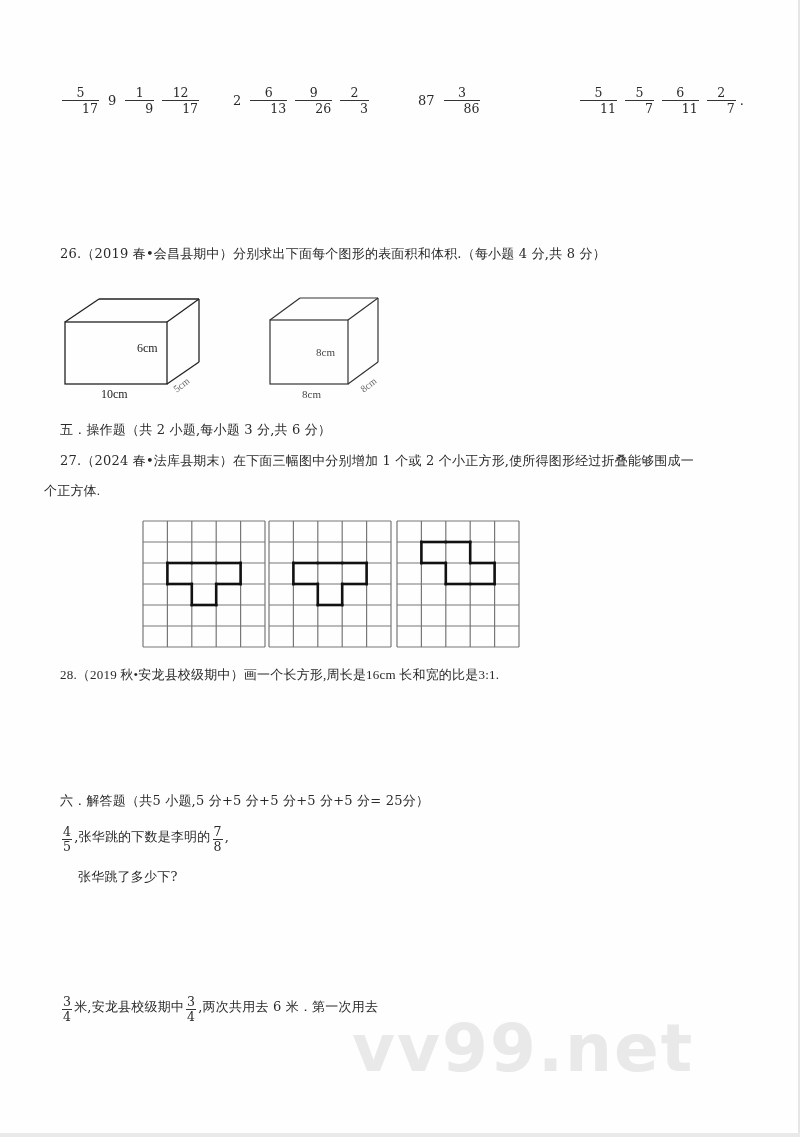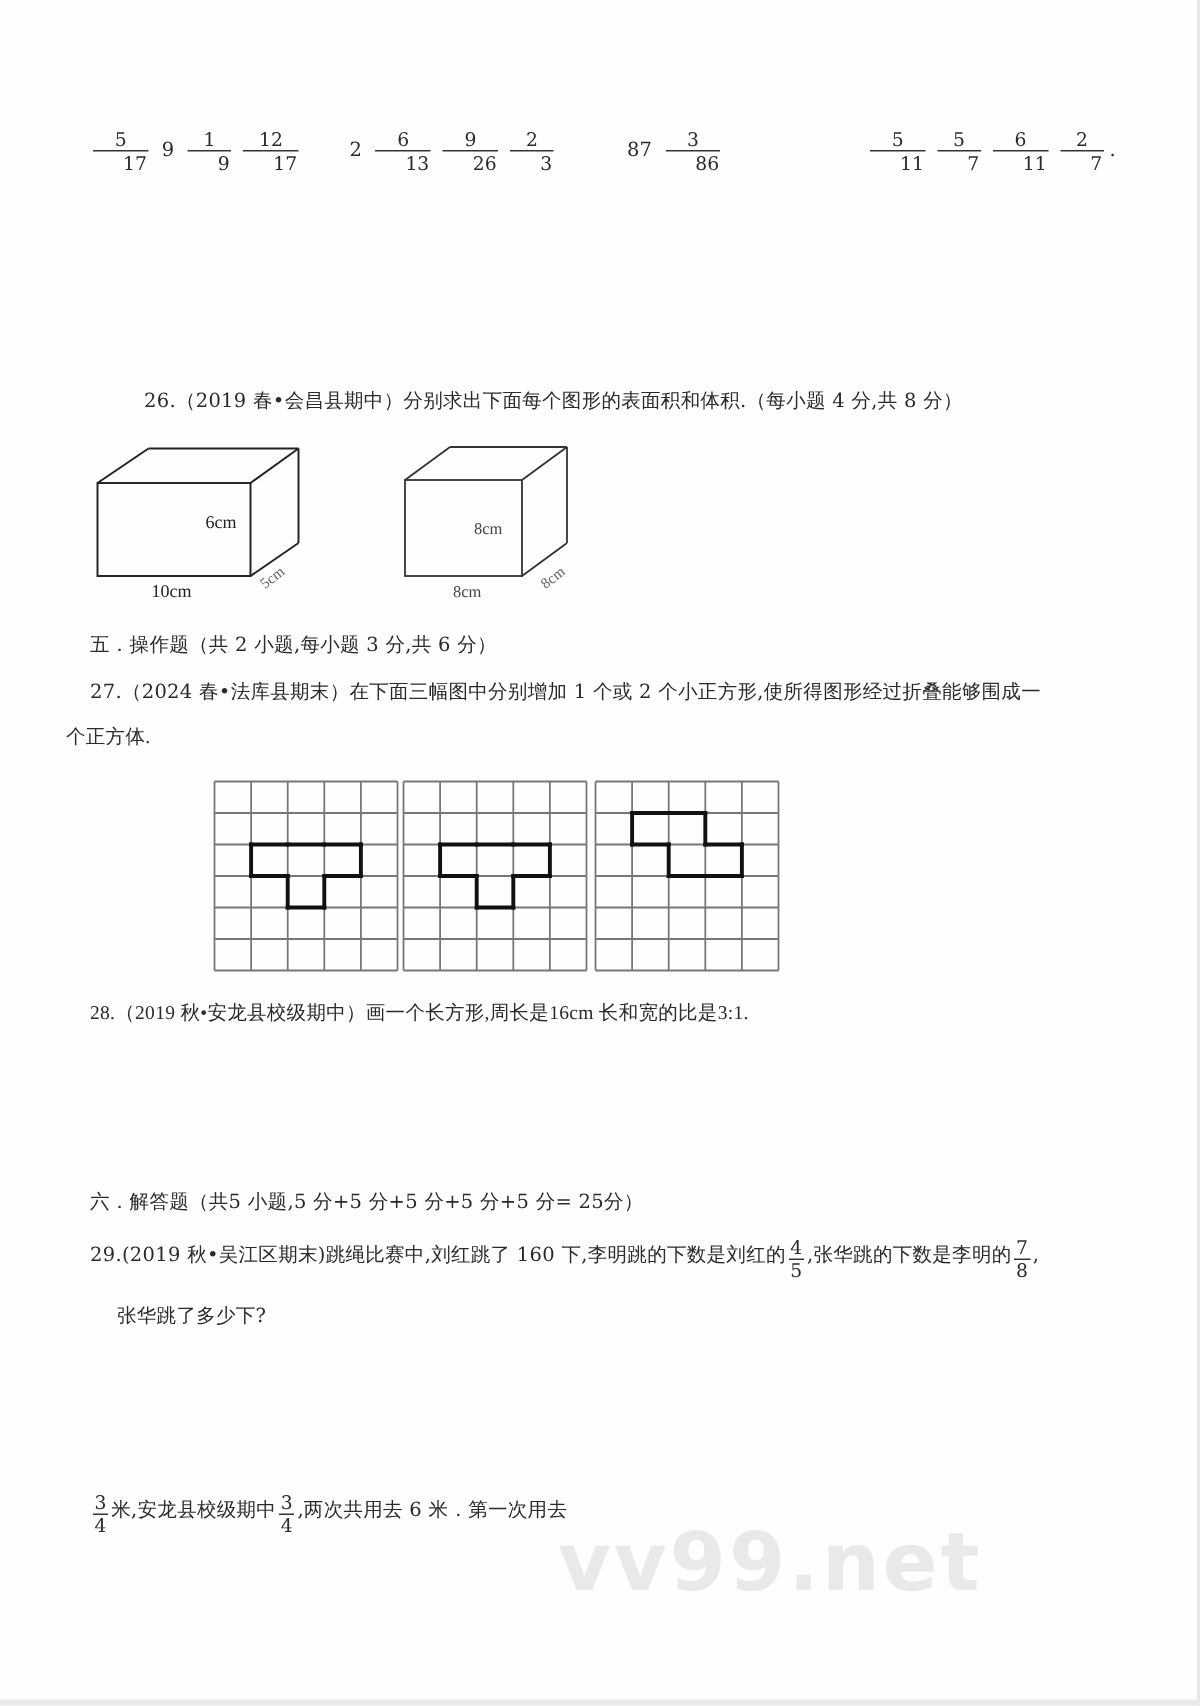--- a/index.html
+++ b/index.html
@@ -20,22 +20,22 @@
   .frac .den { display: block; padding: 0 1px; margin-left: 19px; }
   .num-group { position: absolute; top: 85px; font-size: 13px; white-space: nowrap; display: flex; align-items: center; }
   .whole { display: inline-block; margin: 0 5px; font-size: 13px; }
 
   
   svg text { font-family: "Liberation Serif", serif; }
 
   
   .grid-wrap { position: absolute; top: 520px; width: 122px; height: 126px; }
   .watermark {
-    position: absolute; left: 372px; top: 1010px; font-family: "DejaVu Sans", sans-serif;
-    font-weight: bold; font-size: 54px; color: #e9e9e9; letter-spacing: 2px; z-index: 0; text-align: center;
+    position: absolute; left: 352px; top: 1010px; font-family: "DejaVu Sans", sans-serif;
+    font-weight: bold; font-size: 66px; color: #e9e9e9; letter-spacing: 2px; z-index: 0; text-align: center;
   }
   .line, .num-group { z-index: 1; }
   .inline-frac { display: inline-block; vertical-align: middle; text-align: center; font-size: 12.5px; line-height: 14px; margin: 0 2px; position: relative; top: 2px; }
   .inline-frac .num { display: block; border-bottom: 1px solid #333; padding: 0 1px; }
   .inline-frac .den { display: block; padding: 0 1px; }
 </style>
 </head>
 <body>
 
 <div class="page-edge-right"></div>
@@ -93,21 +93,21 @@
       <span class="num">6</span>
       <span class="den">11</span>
     </span>
     <span class="frac">
       <span class="num">2</span>
       <span class="den">7</span>
     </span>
     <span>.</span>
   </div>
 
-<div class="line" style="left:60px; top:258px;margin-left:36px;">26.（2019 春•会昌县期中）分别求出下面每个图形的表面积和体积.（每小题 4 分,共 8 分）</div>
+<div class="line" style="left:60px; top:245px;">26.（2019 春•会昌县期中）分别求出下面每个图形的表面积和体积.（每小题 4 分,共 8 分）</div>
 
 <svg class="abs" style="left:55px; top:292px;" width="180" height="110">
   <g stroke="#222" stroke-width="1.3" fill="none">
     <rect x="10" y="30" width="102" height="62"></rect>
     <line x1="10" y1="30" x2="44" y2="7"></line>
     <line x1="112" y1="30" x2="144" y2="7"></line>
     <line x1="44" y1="7" x2="144" y2="7"></line>
     <line x1="112" y1="92" x2="144" y2="70"></line>
     <line x1="144" y1="7" x2="144" y2="70"></line>
   </g>
@@ -215,19 +215,19 @@
         <line x1="73.19999999999999" y1="63" x2="97.6" y2="63" stroke="#111" stroke-width="2.6" stroke-linecap="square"></line>
         <line x1="97.6" y1="42" x2="97.6" y2="63" stroke="#111" stroke-width="2.6" stroke-linecap="square"></line>
       </g>
     </svg></div>
 
 <div class="line" style="left:60px; top:666px;font-family:Liberation Serif, serif;">28.（2019 秋•安龙县校级期中）画一个长方形,周长是16cm 长和宽的比是3:1.</div>
 
 <div class="line" style="left:60px; top:792px;">六．解答题（共5 小题,5 分+5 分+5 分+5 分+5 分= 25分）</div>
 
 <div class="line" style="left:60px; top:823px;">
-  <span>29.(2019 秋•吴江区期末)跳绳比赛中,刘红跳了 160 下,李明跳的下数是刘红的</span><span class="inline-frac"><span class="num">4</span><span class="den">5</span></span><span>,张华跳的下数是李明的</span><span class="inline-frac"><span class="num">7</span><span class="den">8</span></span><span>,</span>
+  <span class="inline-frac"><span class="num">4</span><span class="den">5</span></span><span>,张华跳的下数是李明的</span><span class="inline-frac"><span class="num">7</span><span class="den">8</span></span><span>,</span>
 </div>
 <div class="line" style="left:78px; top:868px;">张华跳了多少下?</div>
 
 <div class="line" style="left:60px; top:993px;">
   <span class="inline-frac"><span class="num">3</span><span class="den">4</span></span><span>米,安龙县校级期中</span><span class="inline-frac"><span class="num">3</span><span class="den">4</span></span><span>,两次共用去 6 米．第一次用去</span>
 </div>
 
 </body></html>

